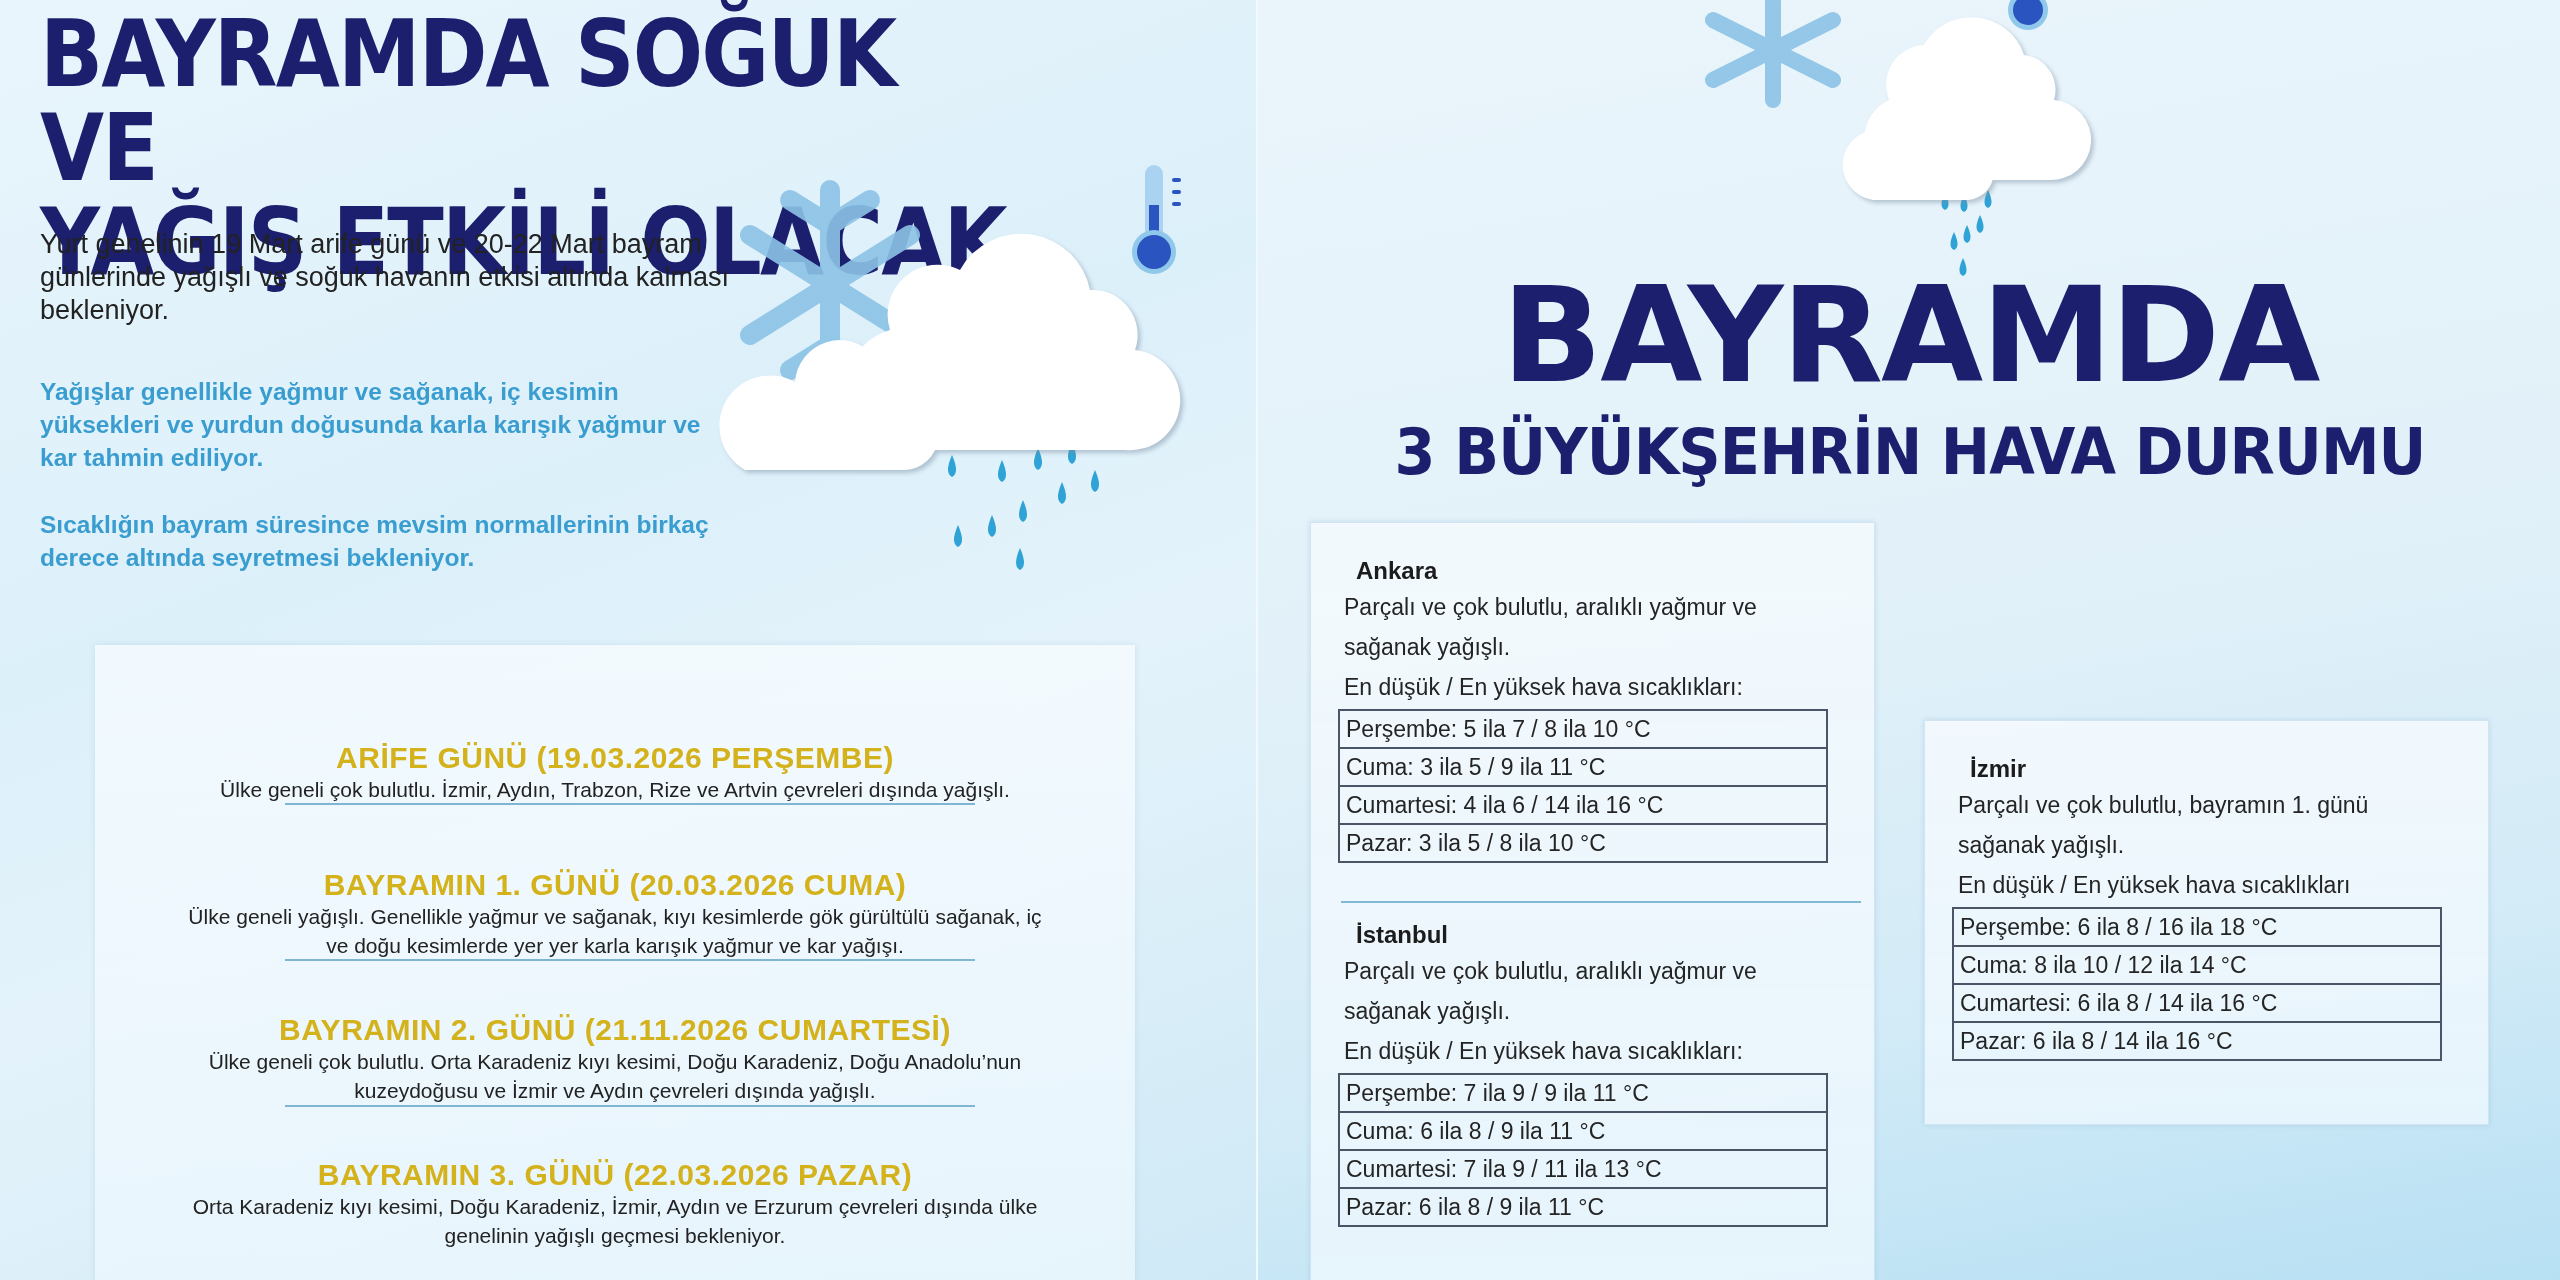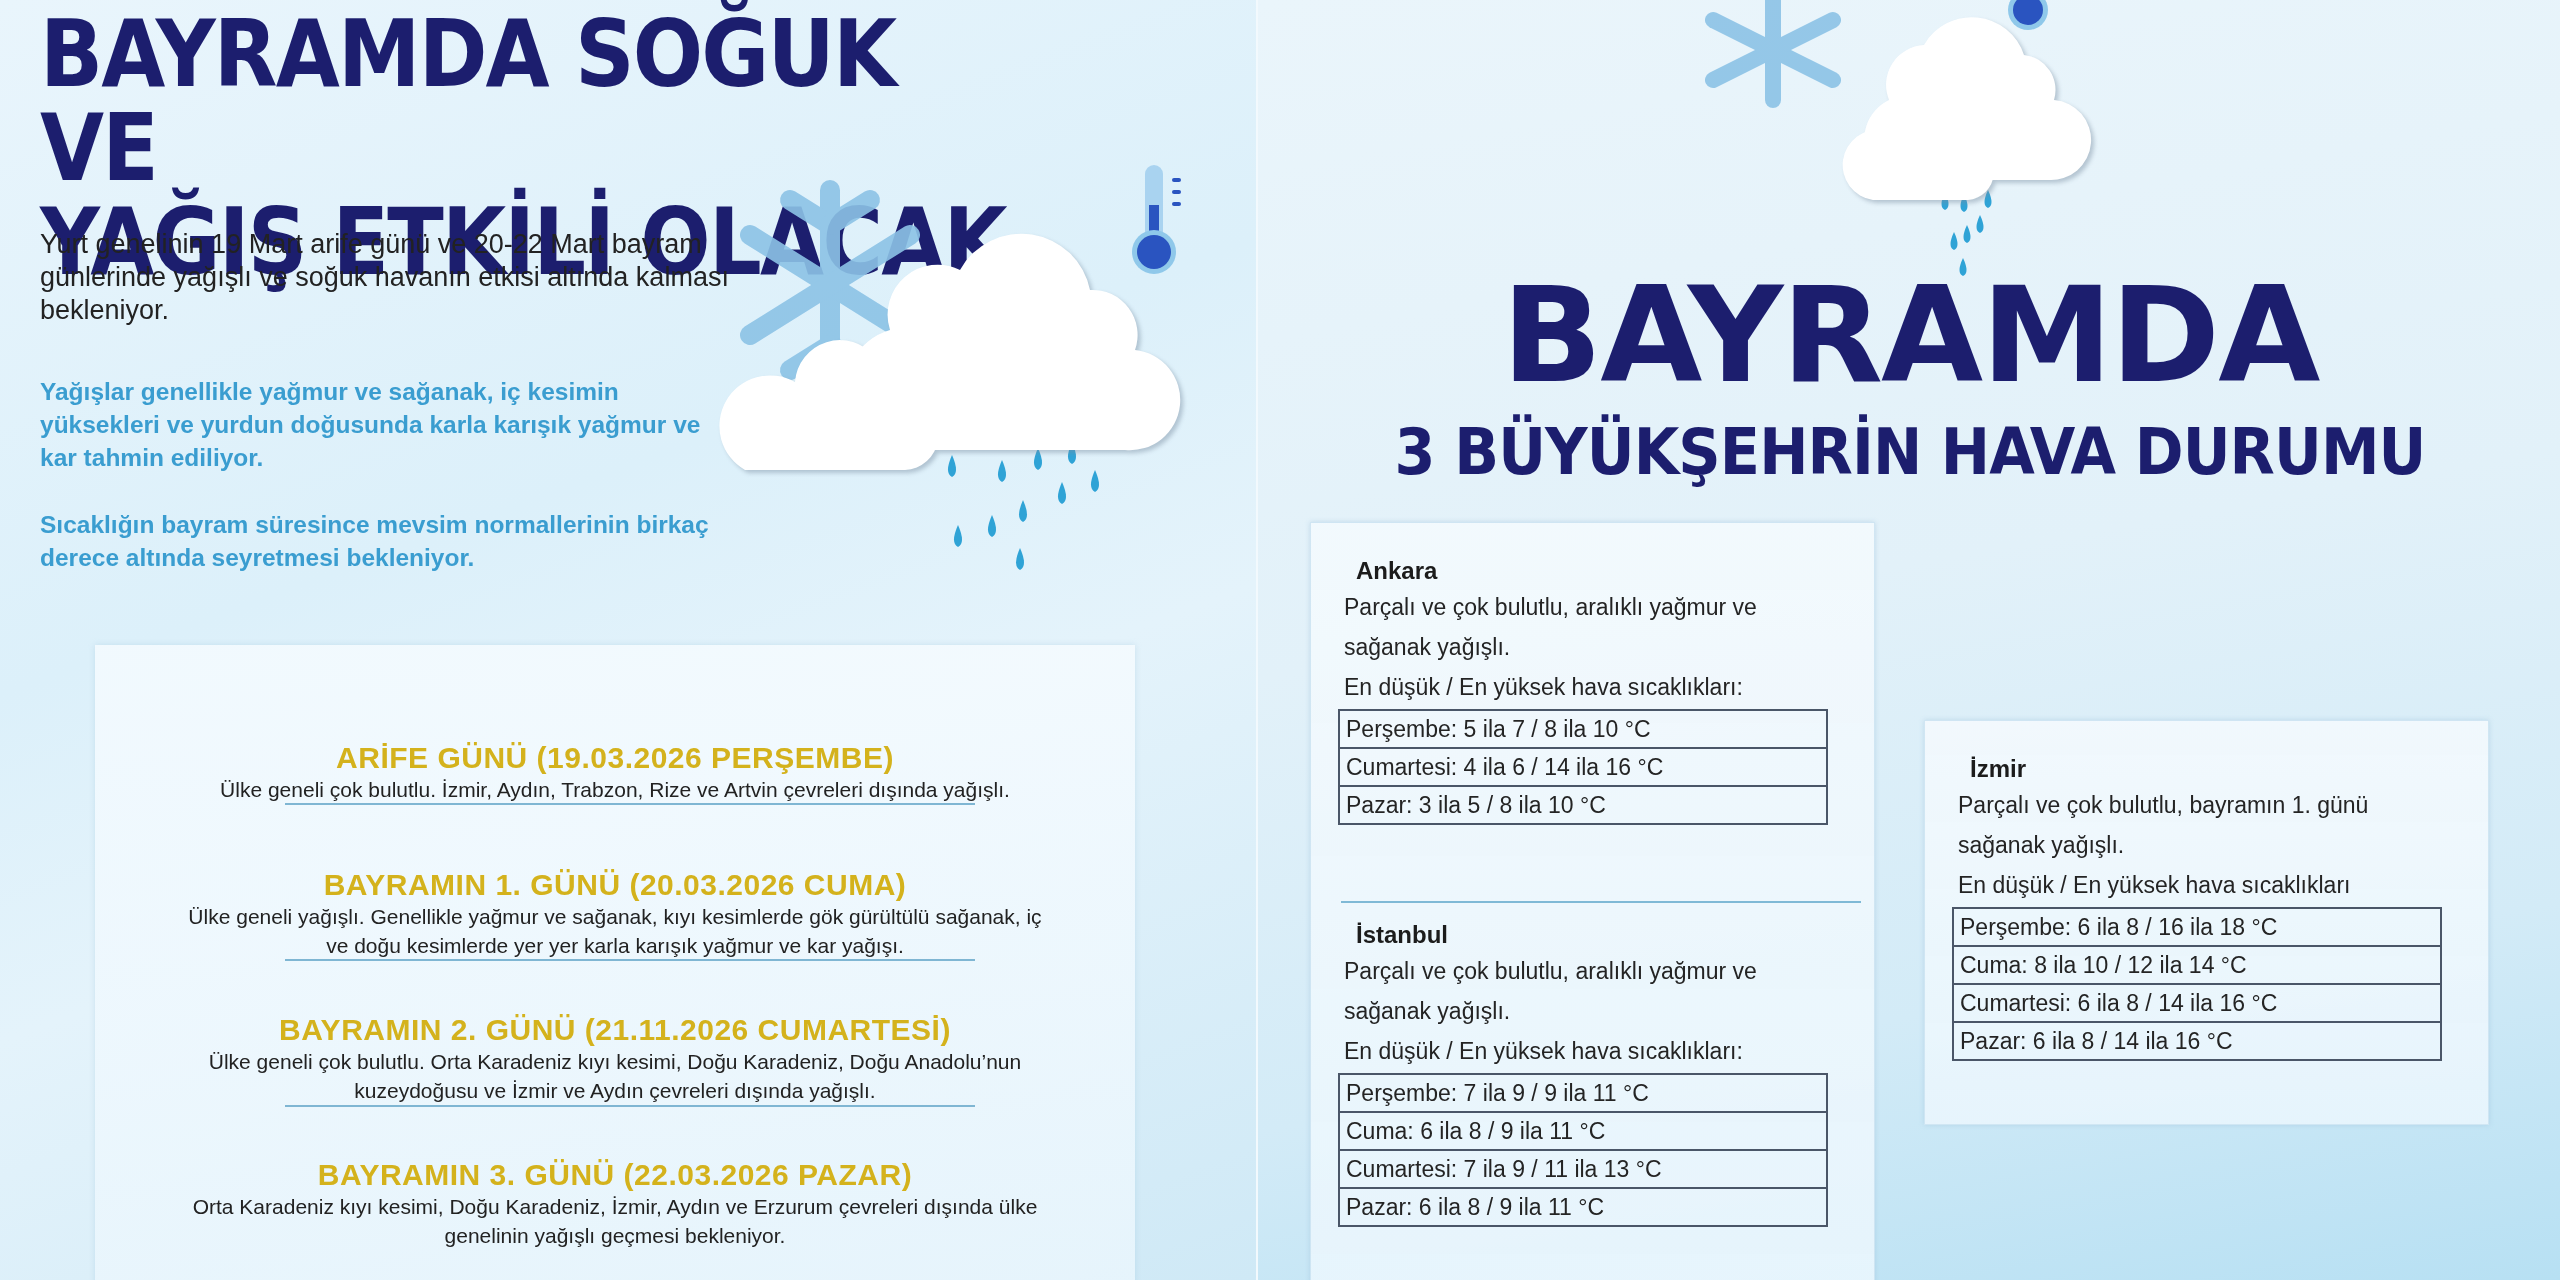--- a/index.html
+++ b/index.html
@@ -213,20 +213,23 @@
     <div class="city-block" style="top:32px;">
       <div class="city-name">Ankara</div>
       <div class="city-desc">Parçalı ve çok bulutlu, aralıklı yağmur ve sağanak yağışlı.</div>
       <div class="city-label">En düşük / En yüksek hava sıcaklıkları:</div>
       <table class="temps">
         <tbody>
             <tr>
               <td>Perşembe: 5 ila 7 / 8 ila 10 °C</td>
             </tr>
         <tr>
+              <td>Cuma: 3 ila 5 / 9 ila 11 °C</td>
+            </tr>
+        <tr>
               <td>Cumartesi: 4 ila 6 / 14 ila 16 °C</td>
             </tr>
         <tr>
               <td>Pazar: 3 ila 5 / 8 ila 10 °C</td>
             </tr>
       </tbody>
         </table>
     </div>
     <div class="card-divider" style="top:378px;"></div>
     <div class="city-block" style="top:396px;">

